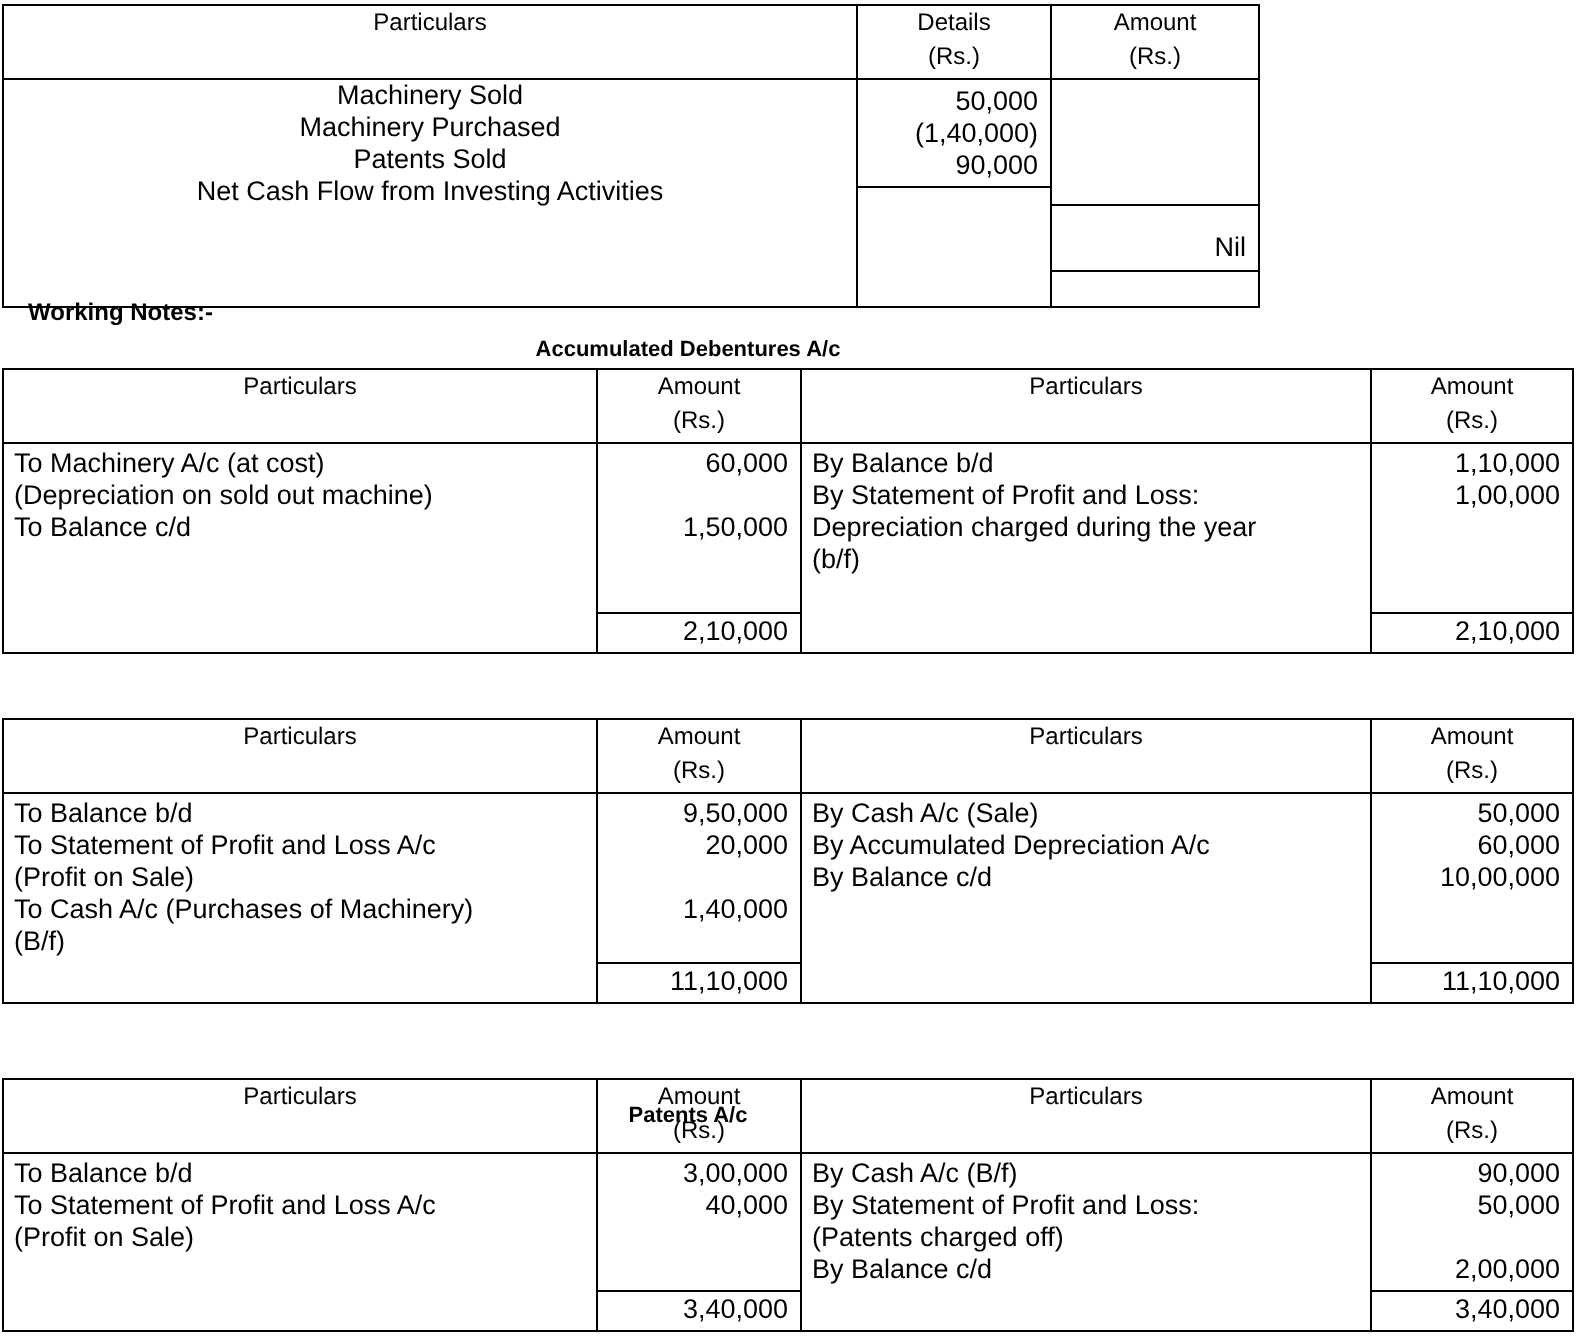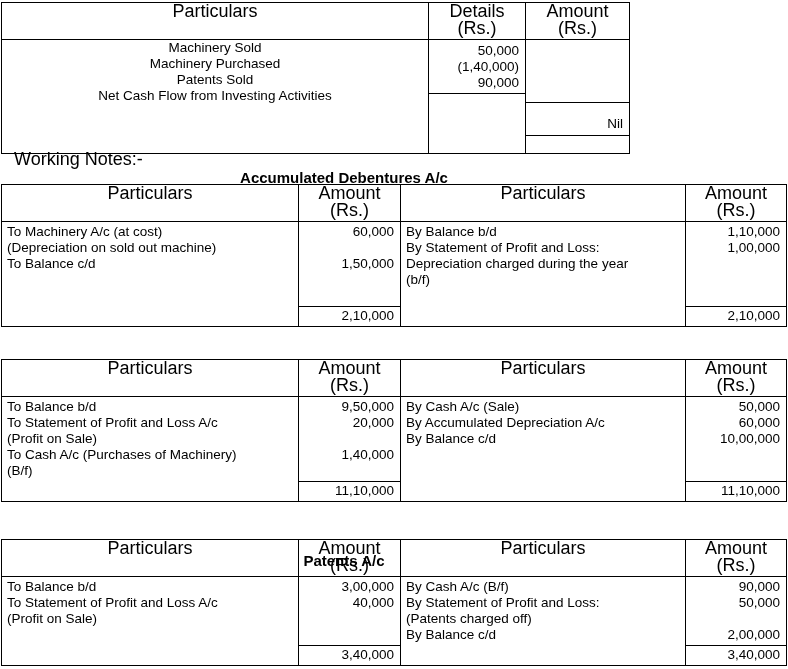--- a/index.html
+++ b/index.html
@@ -30,21 +30,21 @@
   }
   table.acct td, table.acct th {
     border: 1.6px solid #000;
     padding: 0;
     vertical-align: top;
     font-weight: normal;
   }
   .hcell {
     text-align: center;
     font-weight: bold;
-    font-size: 18px;
+    font-size: 12px;
     line-height: 17px;
     padding: 3px 2px 3px 2px;
   }
 
   
   .stmt-wrap {
     position: absolute;
     left: 1px;
     top: 2px;
     width: 628px;
@@ -77,31 +77,31 @@
     padding: 13px 6px 2px 2px;
     height: 17px;
   }
   .stmt-amount-bot { height: 17px; }
 
   
   .wn-label {
     position: absolute;
     left: 14px;
     top: 149px;
-    font-weight: normal;
-    font-size: 18px;
+    font-weight: bold;
+    font-size: 12px;
   }
 
   
   .ledger-title {
     position: absolute;
     width: 688px;
     text-align: center;
     font-weight: bold;
-    font-size: 15px;
+    font-size: 11px;
     left: 0;
   }
   .ledger-wrap {
     position: absolute;
     left: 1px;
     width: 785px;
   }
   table.ledger { width: 785px; }
   table.ledger col.p1 { width: 297px; }
   table.ledger col.a1 { width: 102px; }

